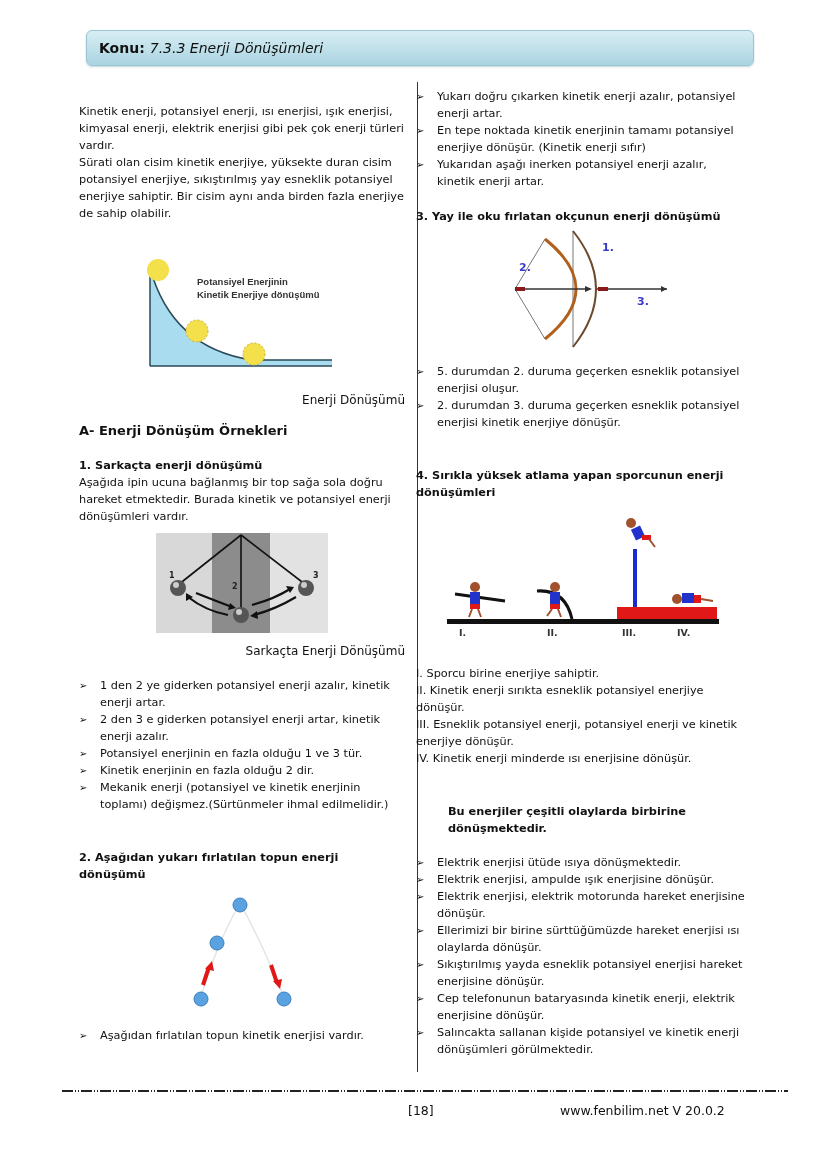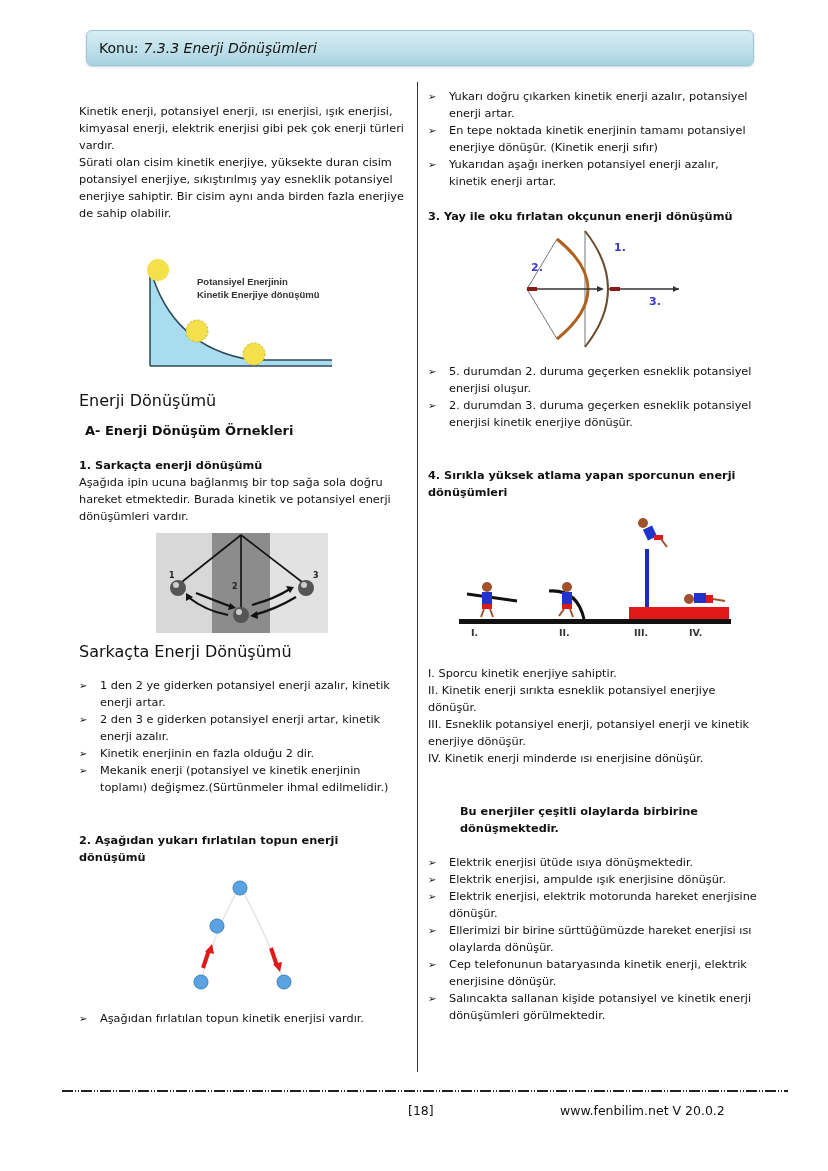--- a/index.html
+++ b/index.html
@@ -5,34 +5,34 @@
   html, body { margin: 0; padding: 0; background: #ffffff; }
   body { width: 828px; height: 1171px; position: relative; overflow: hidden;
          font-family: "DejaVu Sans", sans-serif; color: #111; }
   .header-box {
     position: absolute; left: 86px; top: 30px; width: 668px; height: 36px;
     border-radius: 6px; border: 1px solid #9cc4d2;
     background: linear-gradient(180deg, #d8edf4 0%, #bfe0ea 55%, #a9d3e0 100%);
     box-shadow: 0 1px 2px rgba(80,130,150,0.35);
     box-sizing: border-box; padding: 0 0 0 12px; display: flex; align-items: center;
   }
-  .header-box .lbl { font-weight: normal; font-size: 14px; margin-right: 5px; }
+  .header-box .lbl { font-weight: bold; font-size: 14px; margin-right: 5px; }
   .header-box .ttl { font-size: 14px; font-style: italic; }
   .col { position: absolute; font-size: 11.3px; line-height: 17px; }
   .col-left { left: 79px; top: 103px; width: 326px; }
-  .col-right { left: 428px; top: 88px; width: 332px; }
+  .col-right { left: 416px; top: 88px; width: 332px; }
   .divider { position: absolute; left: 417px; top: 82px; width: 1px; height: 990px; background: #333; }
   p { margin: 0; }
   .h-section { font-weight: bold; font-size: 13px; margin: 0; }
   .h-sub { font-weight: bold; font-size: 11.3px; }
   ul.arrows { list-style: none; margin: 0; padding: 0; }
   ul.arrows li { position: relative; padding-left: 21px; }
   ul.arrows li::before { content: "\27A2"; position: absolute; left: 0; top: 0; font-size: 10px; }
   .fig { display: flex; justify-content: center; }
-  .caption { text-align: left; font-size: 16px; }
+  .caption { text-align: right; font-size: 12px; }
   .footer-line {
     position: absolute; left: 62px; top: 1090px; width: 726px; height: 2px;
     background: repeating-linear-gradient(90deg, #222 0 11px, transparent 11px 13px, #222 13px 14px, transparent 14px 16px, #222 16px 17px, transparent 17px 19px);
   }
   .footer { position: absolute; top: 1103px; font-size: 12.5px; }
   .page-num { left: 408px; }
   .site { left: 560px; }
 </style>
 </head>
 <body>
@@ -56,21 +56,21 @@
       <line x1="8" y1="108" x2="190" y2="108" stroke="#2a4a5a" stroke-width="1.5"></line>
       <circle cx="16" cy="12" r="11" fill="#f4e04a"></circle>
       <circle cx="55" cy="73" r="11" fill="#f4e04a" stroke="#c8b030" stroke-dasharray="2,2"></circle>
       <circle cx="112" cy="96" r="11" fill="#f4e04a" stroke="#c8b030" stroke-dasharray="2,2"></circle>
       <text x="55" y="27" font-family="Liberation Sans, sans-serif" font-size="9.5" font-weight="bold" fill="#333">Potansiyel Enerjinin</text>
       <text x="55" y="40" font-family="Liberation Sans, sans-serif" font-size="9.5" font-weight="bold" fill="#333">Kinetik Enerjiye dönüşümü</text>
     </svg>
   </div>
   <div class="caption" style="margin-top:14px;">Enerji Dönüşümü</div>
 
-  <p class="h-section" style="margin-top:13px;margin-left:6px;">A- Enerji Dönüşüm Örnekleri</p>
+  <p class="h-section" style="margin-top:13px;">A- Enerji Dönüşüm Örnekleri</p>
 
   <p class="h-sub" style="margin-top:18px;">1. Sarkaçta enerji dönüşümü</p>
   <p>Aşağıda ipin ucuna bağlanmış bir top sağa sola doğru hareket etmektedir. Burada kinetik ve potansiyel enerji dönüşümleri vardır.</p>
 
   <div class="fig" style="margin-top:8px;">
     <svg width="172" height="100" viewBox="0 0 172 100">
       <rect x="0" y="0" width="56" height="100" fill="#d8d8d8"></rect>
       <rect x="56" y="0" width="58" height="100" fill="#8c8c8c"></rect>
       <rect x="114" y="0" width="58" height="100" fill="#e2e2e2"></rect>
       <line x1="85" y1="2" x2="22" y2="52" stroke="#111" stroke-width="1.6"></line>
@@ -93,20 +93,21 @@
       <text x="13" y="45" font-size="8" font-weight="bold" fill="#222">1</text>
       <text x="76" y="56" font-size="8" font-weight="bold" fill="#222">2</text>
       <text x="157" y="45" font-size="8" font-weight="bold" fill="#222">3</text>
     </svg>
   </div>
   <div class="caption" style="margin-top:10px;">Sarkaçta Enerji Dönüşümü</div>
 
   <ul class="arrows" style="margin-top:17px;">
     <li>1 den 2 ye giderken potansiyel enerji azalır, kinetik enerji artar.</li>
     <li>2 den 3 e giderken potansiyel enerji artar, kinetik enerji azalır.</li>
+    <li>Potansiyel enerjinin en fazla olduğu 1 ve 3 tür.</li>
     <li>Kinetik enerjinin en fazla olduğu 2 dir.</li>
     <li>Mekanik enerji (potansiyel ve kinetik enerjinin toplamı) değişmez.(Sürtünmeler ihmal edilmelidir.)</li>
   </ul>
 
   <p class="h-sub" style="margin-top:36px;">2. Aşağıdan yukarı fırlatılan topun enerji dönüşümü</p>
 
   <div class="fig" style="margin-top:10px;">
     <svg width="120" height="120" viewBox="0 0 120 120">
       <path d="M19,104 Q35,50 58,10 Q80,50 102,104" fill="none" stroke="#e4e4e4" stroke-width="1.5"></path>
       <circle cx="58" cy="12" r="7" fill="#5aa3e0" stroke="#3a7fc0"></circle>
@@ -190,33 +191,34 @@
       <rect x="257" y="86" width="7" height="8" fill="#e01818"></rect>
       <line x1="264" y1="90" x2="276" y2="92" stroke="#a0522d" stroke-width="2"></line>
       <text x="22" y="127" font-size="9.5" font-weight="bold" fill="#333">I.</text>
       <text x="110" y="127" font-size="9.5" font-weight="bold" fill="#333">II.</text>
       <text x="185" y="127" font-size="9.5" font-weight="bold" fill="#333">III.</text>
       <text x="240" y="127" font-size="9.5" font-weight="bold" fill="#333">IV.</text>
     </svg>
   </div>
 
   <div style="margin-top:26px;">
-    <p>I. Sporcu kinetik enerjiye sahiptir.</p>
+    <p>I. Sporcu birine enerjiye sahiptir.</p>
     <p>II. Kinetik enerji sırıkta esneklik potansiyel enerjiye dönüşür.</p>
     <p>III. Esneklik potansiyel enerji, potansiyel enerji ve kinetik enerjiye dönüşür.</p>
     <p>IV. Kinetik enerji minderde ısı enerjisine dönüşür.</p>
   </div>
 
   <p class="h-sub" style="margin-top:36px;margin-left:32px;">Bu enerjiler çeşitli olaylarda birbirine dönüşmektedir.</p>
 
   <ul class="arrows" style="margin-top:17px;">
     <li>Elektrik enerjisi ütüde ısıya dönüşmektedir.</li>
     <li>Elektrik enerjisi, ampulde ışık enerjisine dönüşür.</li>
     <li>Elektrik enerjisi, elektrik motorunda hareket enerjisine dönüşür.</li>
     <li>Ellerimizi bir birine sürttüğümüzde hareket enerjisi ısı olaylarda dönüşür.</li>
+    <li>Sıkıştırılmış yayda esneklik potansiyel enerjisi hareket enerjisine dönüşür.</li>
     <li>Cep telefonunun bataryasında kinetik enerji, elektrik enerjisine dönüşür.</li>
     <li>Salıncakta sallanan kişide potansiyel ve kinetik enerji dönüşümleri görülmektedir.</li>
   </ul>
 </div>
 
 <div class="footer-line"></div>
 <div class="footer page-num">[18]</div>
 <div class="footer site">www.fenbilim.net  V 20.0.2</div>
 
 </body></html>

